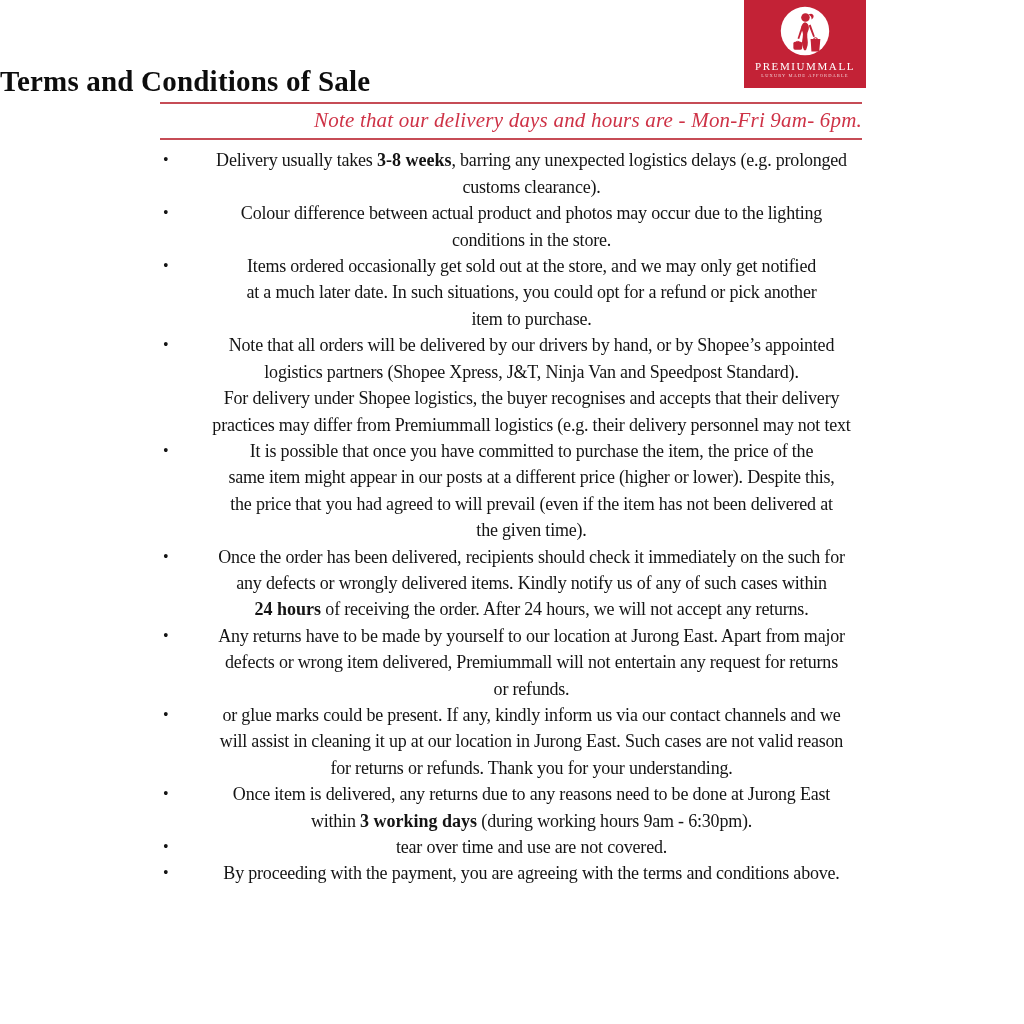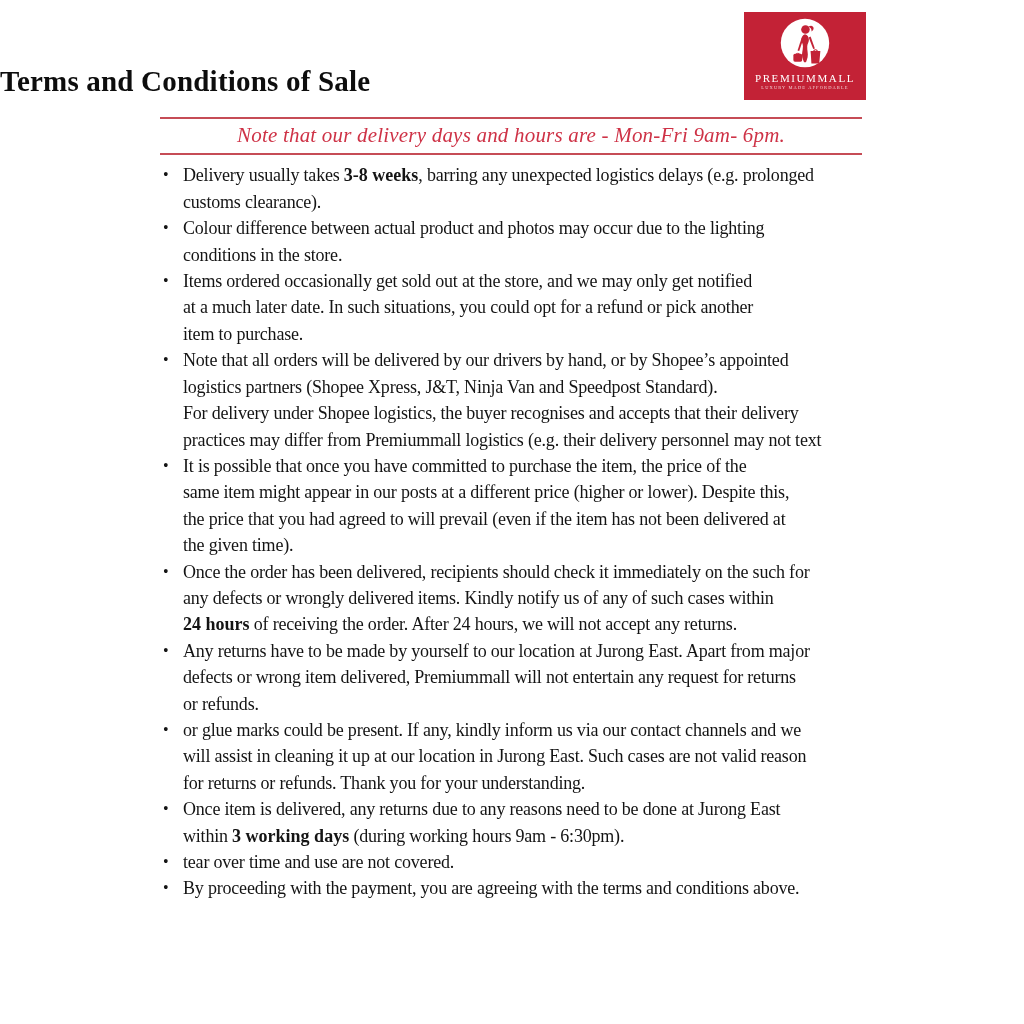--- a/index.html
+++ b/index.html
@@ -1,20 +1,20 @@
 <!DOCTYPE html>
 <html style="--accent: #c32236; --notice: #ce3246; --rule: #c64c56;"><head>
 <meta charset="utf-8">
 <style>
   * { margin:0; padding:0; box-sizing:border-box; }
   html,body { width:1024px; height:1024px; background:#ffffff; overflow:hidden; }
   body { font-family:"Liberation Serif","DejaVu Serif",serif; color:#141414; position:relative; }
 
   .logo {
-    position:absolute; top:12px; left:744px; width:122px; height:88px;
+    position:absolute; top:0; left:744px; width:122px; height:88px;
     background:var(--accent,#c32236);
     display:flex; flex-direction:column; align-items:center;
     padding-top:5px;
   }
   .logo-mark { width:56px; height:54px; display:block; }
   .logo-name {
     color:#ffffff; font-size:11px; letter-spacing:1.6px;
     line-height:12px; margin-top:1px; white-space:nowrap;
   }
   .logo-tagline {
@@ -22,40 +22,40 @@
     line-height:6px; margin-top:1px; white-space:nowrap;
   }
 
   .title {
     padding-top:66px; text-align:left;
     font-size:29px; font-weight:bold; line-height:1.05;
     letter-spacing:0.2px; color:#0d0d0d;
   }
 
   .notice-band {
-    margin:21px 0 0 160px; width:702px;
+    margin:6px 0 0 160px; width:702px;
     border-top:2px solid var(--rule,#c64c56);
     border-bottom:2px solid var(--rule,#c64c56);
-    padding:5px 0 6px; text-align:center;
+    padding:5px 0 6px; text-align:right;
   }
   .notice-text {
     color:var(--notice,#ce3246); font-style:italic;
     font-size:21px; line-height:23px; letter-spacing:0.2px;
   }
 
   .terms { margin:7px 0 0 160px; width:720px; }
   .term { display:flex; }
   .term .dot {
     width:23px; flex:0 0 23px; font-size:16px; line-height:26.4px;
     color:#141414; padding-left:3px;
   }
   .term-text { flex:1; }
   .tline {
     font-size:18px; line-height:26.4px; letter-spacing:-0.2px;
-    white-space:nowrap; color:#141414;
+    white-space:nowrap; color:#141414;text-align:center;
   }
   .tline b { letter-spacing:0; }
 </style>
 </head>
 <body>
 
 <div class="logo">
   <svg class="logo-mark" viewBox="0 0 60 58" xmlns="http://www.w3.org/2000/svg">
     <circle cx="30" cy="28" r="26" fill="#ffffff"></circle>
     <g fill="#c32236">

